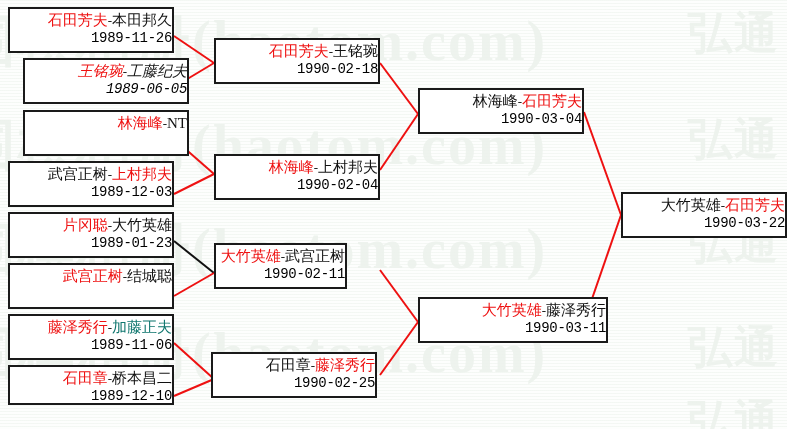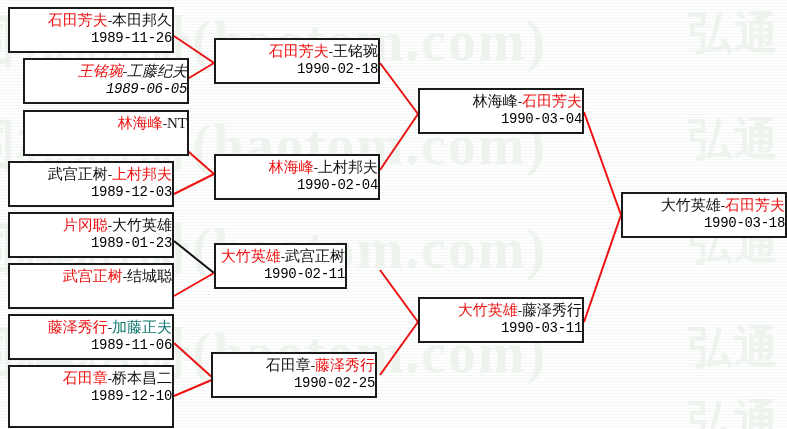--- a/index.html
+++ b/index.html
@@ -142,21 +142,21 @@
         <span class="players"><span class="p-win" style="color: rgb(238, 17, 17);">片冈聪</span><span class="sep">-</span><span class="p-lose" style="color: rgb(17, 17, 17);">大竹英雄</span></span>
         <span class="date">1989-01-23</span>
       </div>
       <div class="node" style="left: 8px; top: 263px; width: 166px; height: 46px; border-color: rgb(26, 26, 26); padding-left: 20px;">
         <span class="players"><span class="p-win" style="color: rgb(238, 17, 17);">武宫正树</span><span class="sep">-</span><span class="p-lose" style="color: rgb(17, 17, 17);">结城聪</span></span>
       </div>
       <div class="node" style="left: 8px; top: 314px; width: 166px; height: 46px; border-color: rgb(26, 26, 26);">
         <span class="players"><span class="p-win" style="color: rgb(238, 17, 17);">藤泽秀行</span><span class="sep">-</span><span class="p-lose" style="color: #0f766e;">加藤正夫</span></span>
         <span class="date">1989-11-06</span>
       </div>
-      <div class="node" style="left: 8px; top: 365px; width: 166px; height: 63px; border-color: rgb(26, 26, 26);">
+      <div class="node" style="left: 8px; top: 365px; width: 166px; height: 40px; border-color: rgb(26, 26, 26);">
         <span class="players"><span class="p-win" style="color: rgb(238, 17, 17);">石田章</span><span class="sep">-</span><span class="p-lose" style="color: rgb(17, 17, 17);">桥本昌二</span></span>
         <span class="date">1989-12-10</span>
       </div>
       <div class="node" style="left: 214px; top: 38px; width: 166px; height: 46px; border-color: rgb(26, 26, 26);">
         <span class="players"><span class="p-win" style="color: rgb(238, 17, 17);">石田芳夫</span><span class="sep">-</span><span class="p-lose" style="color: rgb(17, 17, 17);">王铭琬</span></span>
         <span class="date">1990-02-18</span>
       </div>
       <div class="node" style="left: 214px; top: 144px; width: 166px; height: 46px; border-color: rgb(26, 26, 26); margin-top: 10px;">
         <span class="players"><span class="p-win" style="color: rgb(238, 17, 17);">林海峰</span><span class="sep">-</span><span class="p-lose" style="color: rgb(17, 17, 17);">上村邦夫</span></span>
         <span class="date">1990-02-04</span>
@@ -166,24 +166,24 @@
         <span class="date">1990-02-11</span>
       </div>
       <div class="node" style="left: 211px; top: 352px; width: 166px; height: 46px; border-color: rgb(26, 26, 26);">
         <span class="players"><span class="p-lose" style="color: rgb(17, 17, 17);">石田章</span><span class="sep">-</span><span class="p-win" style="color: rgb(238, 17, 17);">藤泽秀行</span></span>
         <span class="date">1990-02-25</span>
       </div>
       <div class="node" style="left: 418px; top: 88px; width: 166px; height: 46px; border-color: rgb(26, 26, 26);">
         <span class="players"><span class="p-lose" style="color: rgb(17, 17, 17);">林海峰</span><span class="sep">-</span><span class="p-win" style="color: rgb(238, 17, 17);">石田芳夫</span></span>
         <span class="date">1990-03-04</span>
       </div>
-      <div class="node" style="left: 418px; top: 297px; width: 166px; height: 46px; border-color: rgb(26, 26, 26);">
+      <div class="node" style="left: 418px; top: 297px; width: 190px; height: 46px; border-color: rgb(26, 26, 26);">
         <span class="players"><span class="p-win" style="color: rgb(238, 17, 17);">大竹英雄</span><span class="sep">-</span><span class="p-lose" style="color: rgb(17, 17, 17);">藤泽秀行</span></span>
         <span class="date">1990-03-11</span>
       </div>
       <div class="node" style="left: 621px; top: 192px; width: 166px; height: 46px; border-color: rgb(26, 26, 26);">
         <span class="players"><span class="p-lose" style="color: rgb(17, 17, 17);">大竹英雄</span><span class="sep">-</span><span class="p-win" style="color: rgb(238, 17, 17);">石田芳夫</span></span>
-        <span class="date">1990-03-18</span>
+        <span class="date">1990-03-22</span>
       </div>
     </div>
 
   <div id="scanlines"></div>
 </div>
 
 </body></html>

